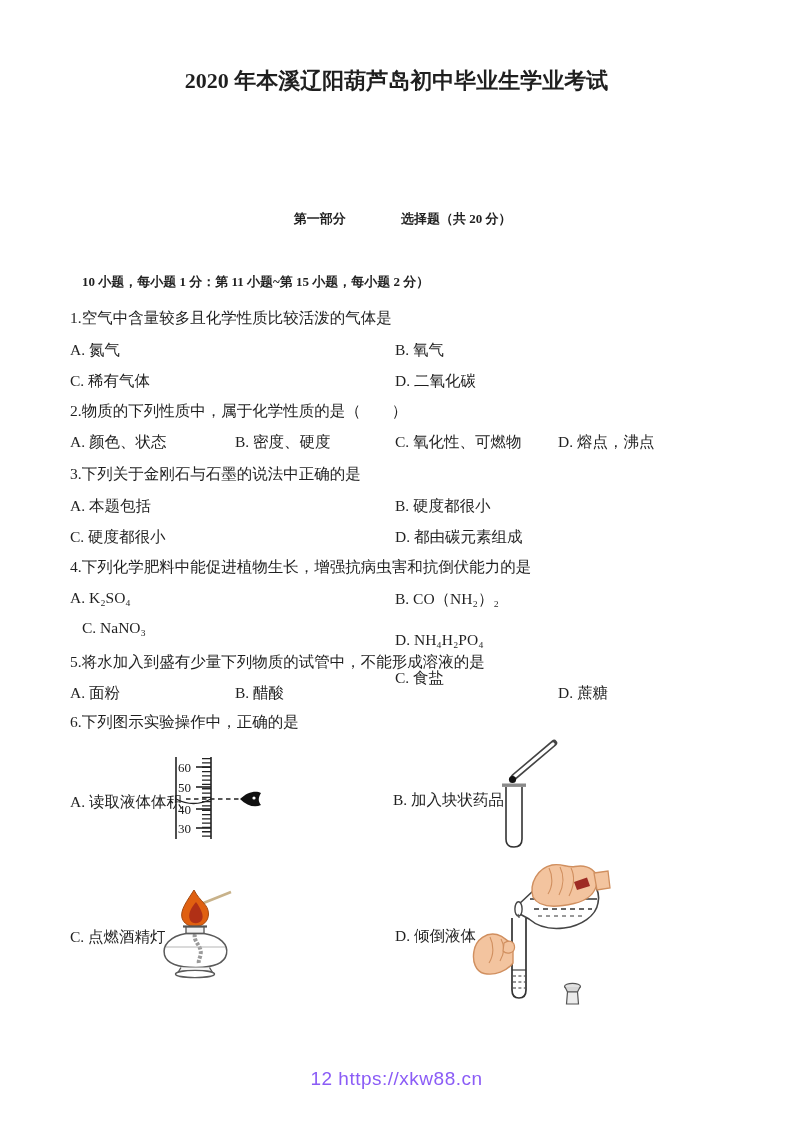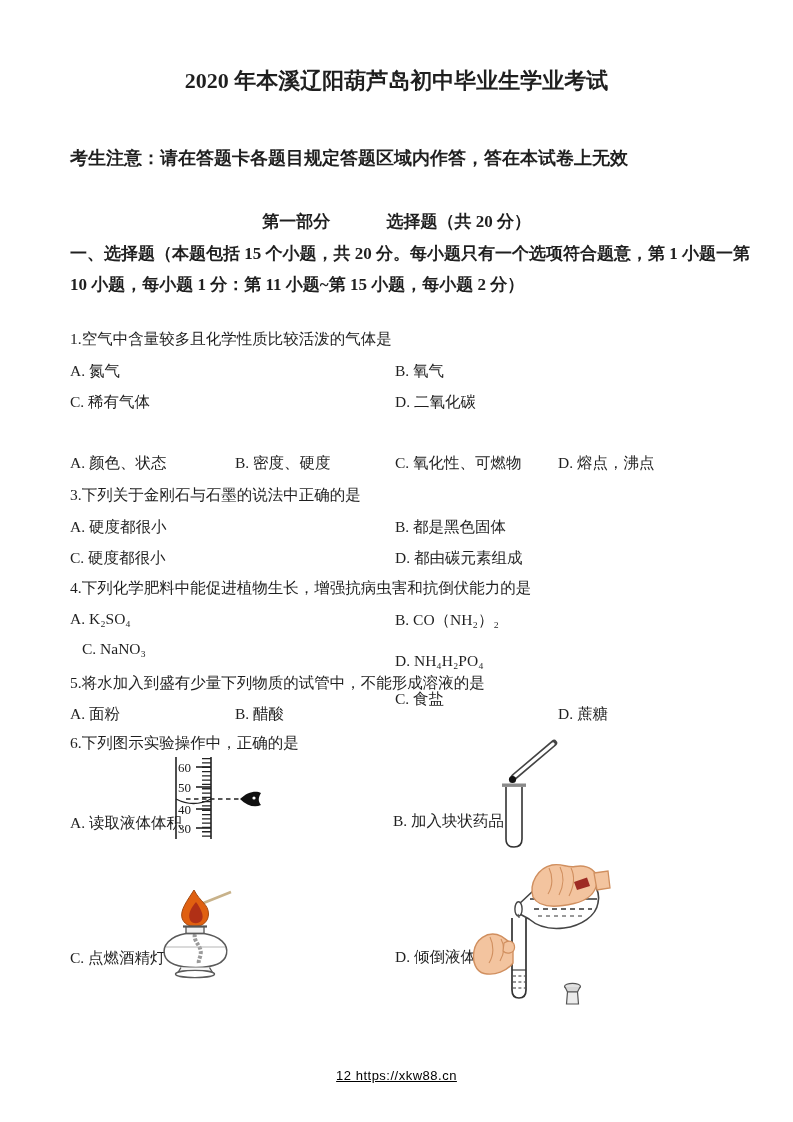--- a/index.html
+++ b/index.html
@@ -3,57 +3,56 @@
 <meta charset="utf-8">
 <style>
   html,body{margin:0;padding:0;background:#ffffff;}
   .page{position:relative;width:793px;height:1122px;background:#ffffff;color:#1f1f1f;
         font-family:"Liberation Serif","DejaVu Serif","DejaVu Sans",serif;overflow:hidden;}
   .abs{position:absolute;white-space:nowrap;}
   .ctr{left:0;right:0;text-align:center;}
   .b{font-weight:700;}
   .f22{font-size:22px;}
   .f18{font-size:18px;}
-  .f17{font-size:17px;}
-  .f15{font-size:15.5px;margin-top:21px;}
+  .f17{font-size:13px;margin-left:12px;}
+  .f15{font-size:15.5px;}
   .mass{display:inline-block;margin-right:42px;}
   .secgap{display:inline-block;margin-left:52px;}
-  .footer{font-family:"Liberation Sans","DejaVu Sans",sans-serif;font-size:13px;color:#000000;letter-spacing:.5px;text-decoration:underline;}
+  .footer{font-family:"Liberation Sans","DejaVu Sans",sans-serif;font-size:19px;color:#8b5cf6;letter-spacing:.5px;}
   svg text{font-family:"Liberation Serif","DejaVu Serif",serif;}
 </style>
 </head>
 <body>
 
 <div class="page">
 
   <div class="abs ctr b f22" style="top:66px">2020 年本溪辽阳葫芦岛初中毕业生学业考试</div>
-  <div class="abs b f18" style="left:70px;top:146px">考生注意：请在答题卡各题目规定答题区域内作答，答在本试卷上无效</div>
 
 
   <div class="abs ctr b f17" style="top:210px">
     <span>第一部分</span>
     <span class="secgap">选择题（共 20 分）</span>
   </div>
-  <div class="abs b f17" style="left:70px;top:242px">一、选择题（本题包括 15 个小题，共 20 分。每小题只有一个选项符合题意，第 1 小题一第</div>
   <div class="abs b f17" style="left:70px;top:273px">10 小题，每小题 1 分：第 11 小题~第 15 小题，每小题 2 分）</div>
 
   <div class="abs f15" style="left:70px;top:308px">1.空气中含量较多且化学性质比较活泼的气体是</div>
   <div class="abs f15" style="left:70px;top:340px">A. 氮气</div>
   <div class="abs f15" style="left:395px;top:340px">B. 氧气</div>
   <div class="abs f15" style="left:70px;top:371px">C. 稀有气体</div>
   <div class="abs f15" style="left:395px;top:371px">D. 二氧化碳</div>
 
+  <div class="abs f15" style="left:70px;top:401px">2.物质的下列性质中，属于化学性质的是（　　）</div>
   <div class="abs f15" style="left:70px;top:432px">A. 颜色、状态</div>
   <div class="abs f15" style="left:235px;top:432px">B. 密度、硬度</div>
   <div class="abs f15" style="left:395px;top:432px">C. 氧化性、可燃物</div>
   <div class="abs f15" style="left:558px;top:432px">D. 熔点，沸点</div>
 
   <div class="abs f15" style="left:70px;top:464px">3.下列关于金刚石与石墨的说法中正确的是</div>
-  <div class="abs f15" style="left:70px;top:496px">A. 硬度都很小</div>
-  <div class="abs f15" style="left:395px;top:496px">B. 都是黑色固体</div>
+  <div class="abs f15" style="left:70px;top:496px">A. 本题包括</div>
+  <div class="abs f15" style="left:395px;top:496px">B. 硬度都很小</div>
   <div class="abs f15" style="left:70px;top:527px">C. 硬度都很小</div>
   <div class="abs f15" style="left:395px;top:527px">D. 都由碳元素组成</div>
 
   <div class="abs f15" style="left:70px;top:557px">4.下列化学肥料中能促进植物生长，增强抗病虫害和抗倒伏能力的是</div>
   <div class="abs f15" style="left:70px;top:589px">A. K₂SO₄</div>
   <div class="abs f15" style="left:395px;top:589px">B. CO（NH₂）₂</div>
   <div class="abs f15" style="left:82px;top:619px">C. NaNO₃</div>
   <div class="abs f15" style="left:395px;top:631px">D. NH₄H₂PO₄</div>
 
   <div class="abs f15" style="left:70px;top:652px">5.将水加入到盛有少量下列物质的试管中，不能形成溶液的是</div>

